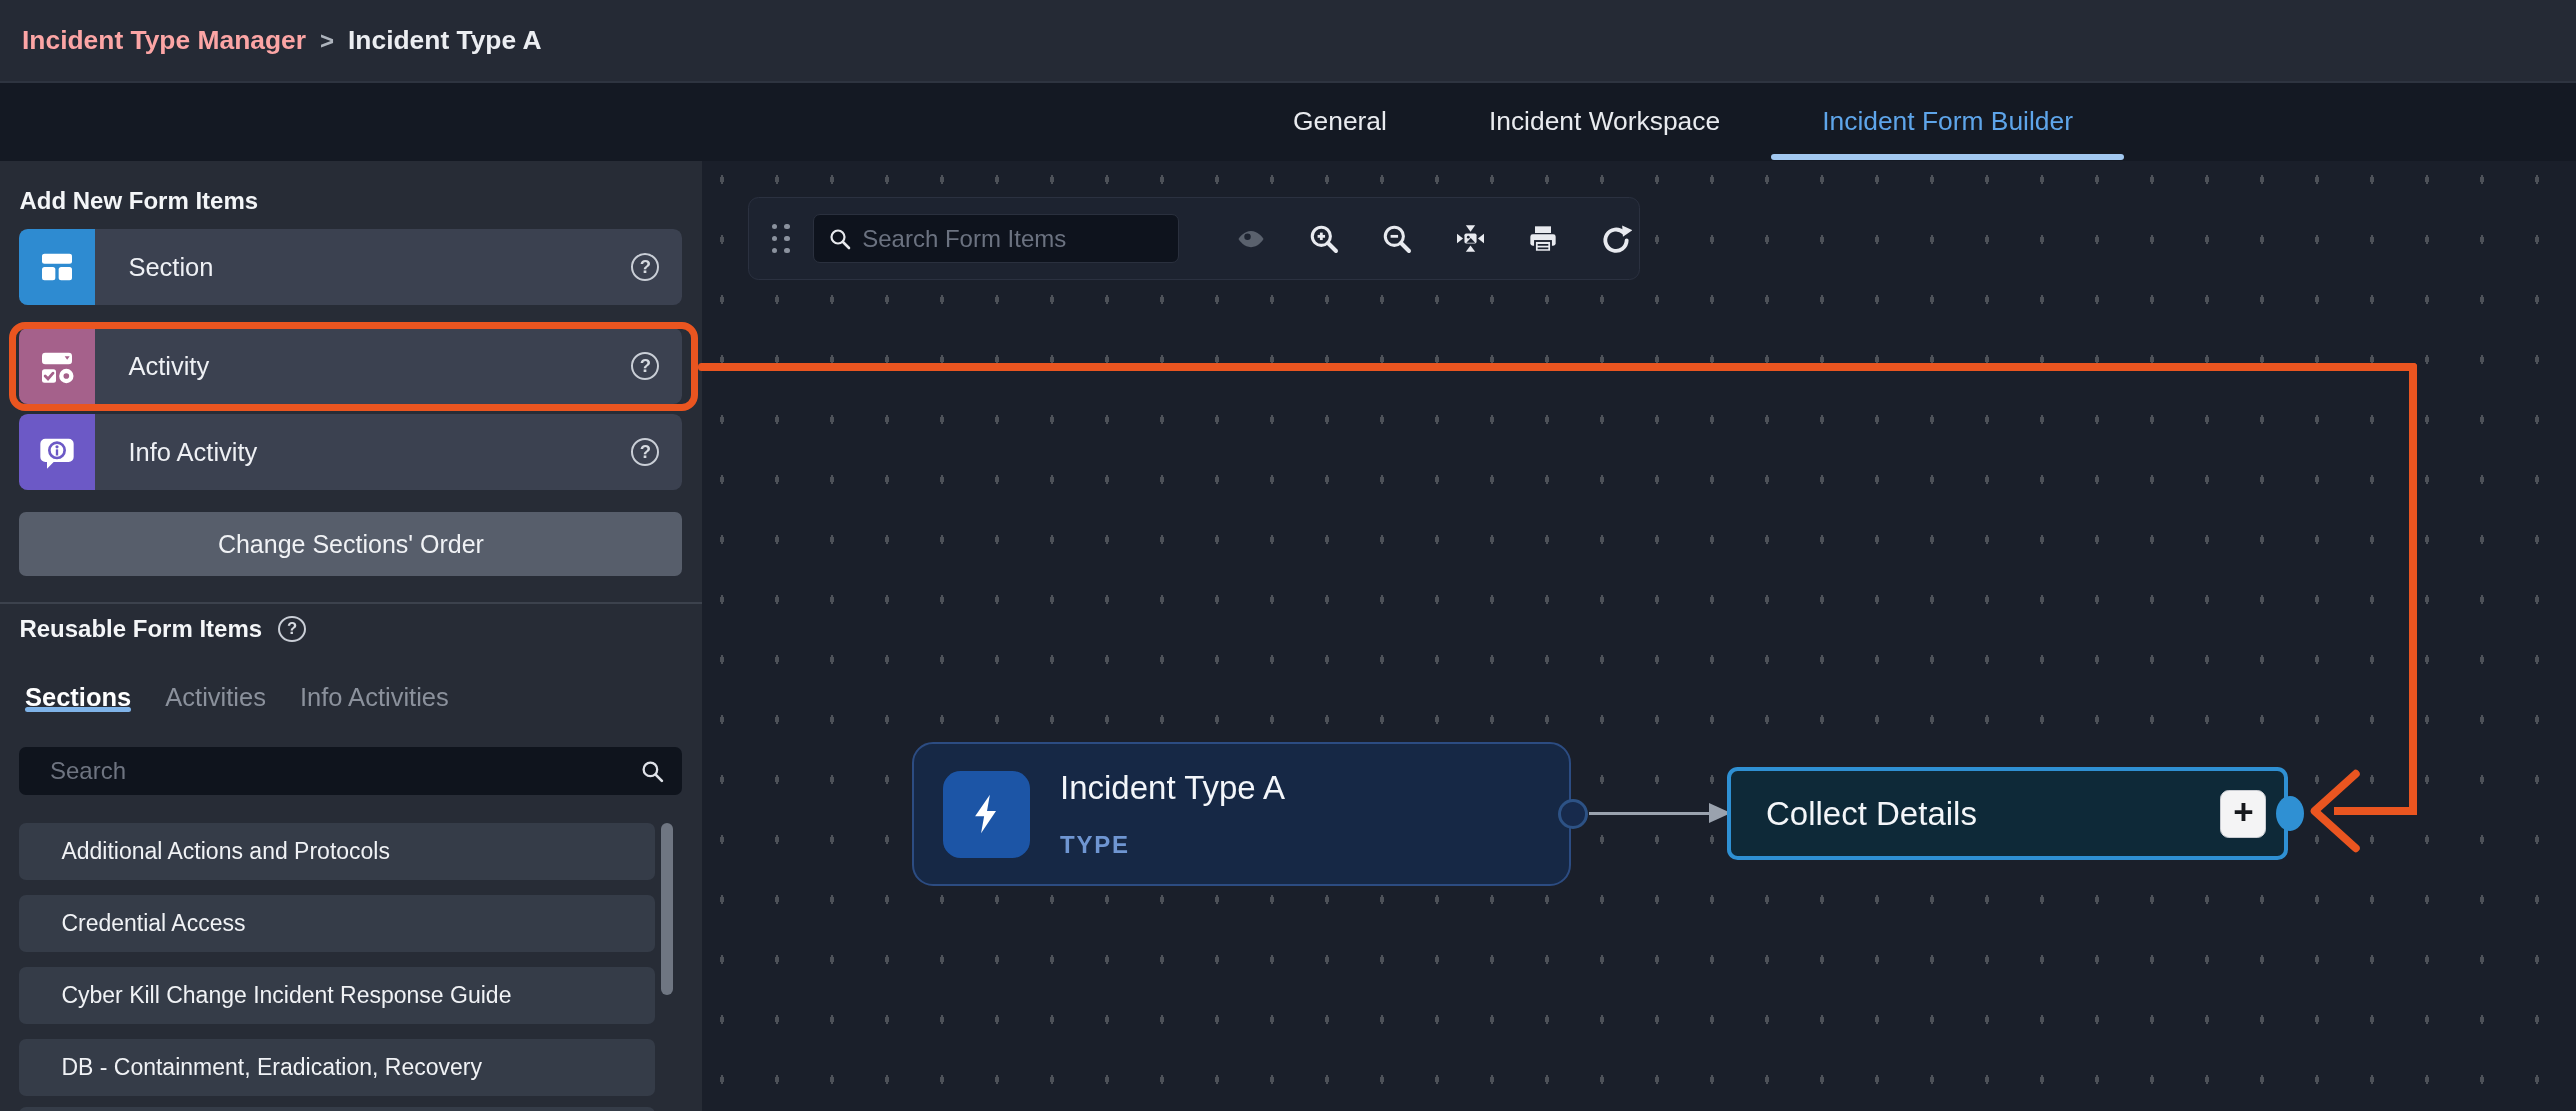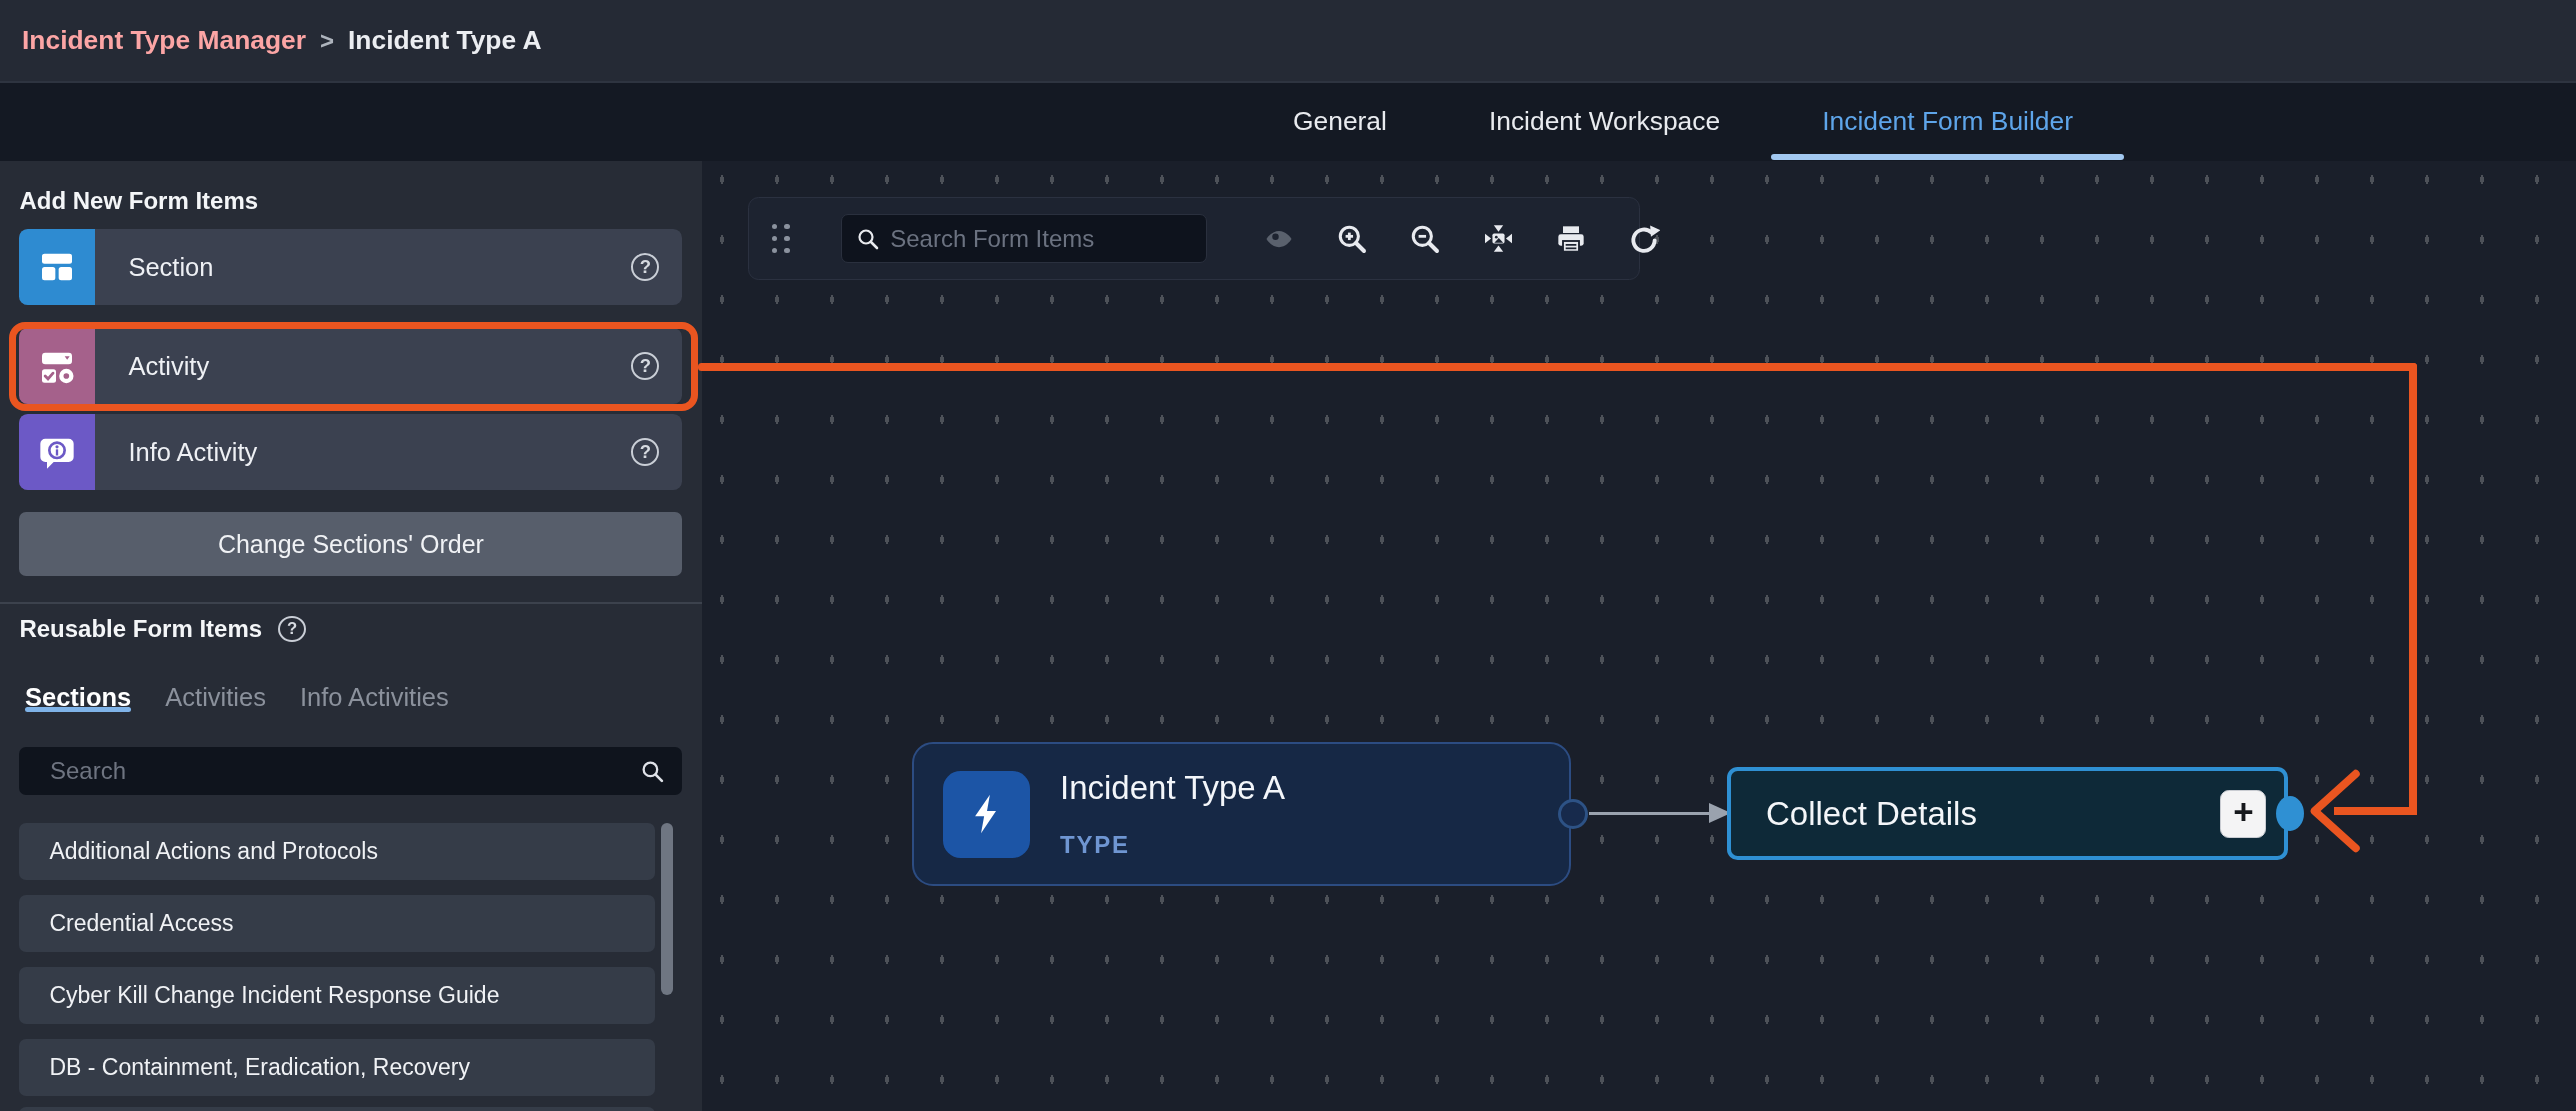--- a/index.html
+++ b/index.html
@@ -45,39 +45,39 @@
   .stab.active { color:#ffffff; font-weight:bold; }
   .stab.active::after { content:""; position:absolute; left:0; right:0; bottom:0;
                         height:5.3px; border-radius:2.6px; background:#7fb3e8; }
   #side-search { position:absolute; left:19.4px; top:586px; width:663px; height:48px;
                  background:#0f141d; border-radius:7px; display:flex; align-items:center;
                  padding:0 17.6px; }
   #side-search input { flex:1; background:transparent; border:none; outline:none;
                  color:#e8eaee; font-size:24px; font-family:inherit;margin-left:13px; }
   #side-search input::placeholder { color:#6e7480; }
   .lcard { position:absolute; left:19.4px; width:636px; height:57px; background:#353c48;
-           border-radius:7px; display:flex; align-items:center; padding-left:30px;
+           border-radius:7px; display:flex; align-items:center; padding-left:42px;
            font-size:23px; color:#f0f2f5; cursor:pointer; }
   #list-thumb { position:absolute; left:661px; top:662px; width:12.3px; height:172px;
                 border-radius:6.2px; background:#6f7682; }
 
   
   #canvas { position:absolute; left:702px; top:161px; width:1874px; height:950px;
             background-color:#1a1f2a;
             background-image:radial-gradient(ellipse 1.8px 4.4px at 20px 18.5px, #4d5158 98%, transparent 100%);
             background-size:55px 60px; }
 
   #cv-toolbar { position:absolute; left:46px; top:36px; width:892px; height:83px;
                 background:#1d2330; border:0.9px solid #2b3140; border-radius:10.6px;
                 display:flex; align-items:center; padding:0 23px; }
   #drag-handle { display:grid; grid-template-columns:5.3px 5.3px; grid-auto-rows:5.3px;
                  gap:7px; margin-right:23px; cursor:grab; }
   #drag-handle span { width:5.3px; height:5.3px; border-radius:50%; background:#8b929e; }
   #cv-search { width:366px; height:49px; background:#0e131d; border:0.9px solid #2a303e;
-               border-radius:7px; display:flex; align-items:center; padding:0 14px; gap:10.6px;margin-left:28px; }
+               border-radius:7px; display:flex; align-items:center; padding:0 14px; gap:10.6px; }
   #cv-search input { flex:1; background:transparent; border:none; outline:none;
                color:#e8eaee; font-size:24px; font-family:inherit; min-width:0; }
   #cv-search input::placeholder { color:#6b7280; }
   .cv-ico { width:33px; height:33px; display:flex; align-items:center; justify-content:center;
             cursor:pointer; }
   #cv-icons { display:flex; align-items:center; gap:40px; margin-left:56px; }
 
   
   #node-type { position:absolute; left:210px; top:581px; width:659px; height:144px;
                background:#162845; border:2.6px solid #2c4c82; border-radius:21px;

